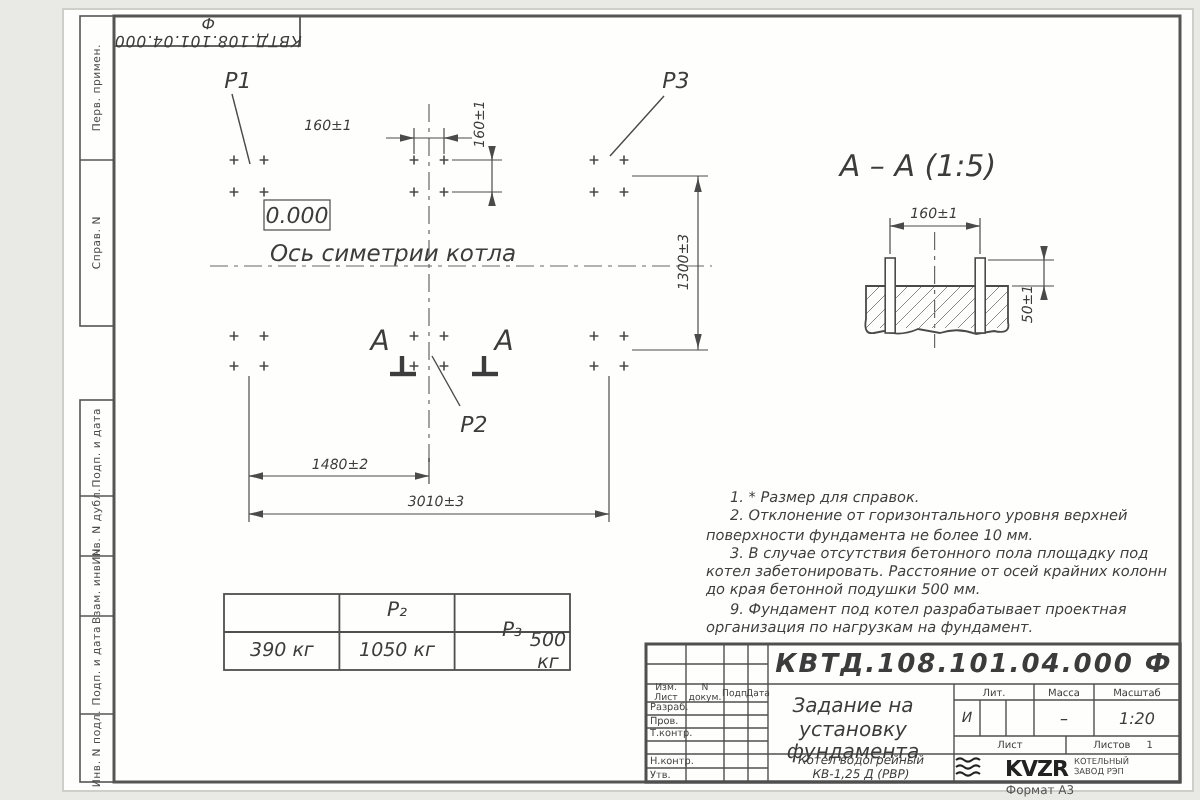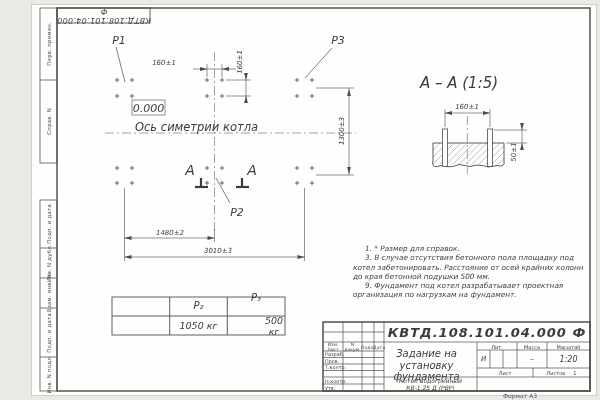--- a/index.html
+++ b/index.html
@@ -244,26 +244,28 @@
   <div class="abs ctr" style="left:40px;top:357px;width:17px;height:34px;">
       <span class="vtext">Инв. N подл.</span>
     </div>
 
   <div class="abs ctr" style="left:57px;top:8px;width:93px;height:15px;">
     <span class="flip it" style="font-size:7.8px;letter-spacing:.4px;">КВТД.108.101.04.000 Ф</span>
   </div>
 
   <div class="abs notes it" style="left:353px;top:244px;width:237px;">
     <p>1. * Размер для справок.</p>
+    <p>2. Отклонение от горизонтального уровня верхней поверхности фундамента не более 10 мм.</p>
     <p>3. В случае отсутствия бетонного пола площадку под котел забетонировать. Расстояние от осей крайних колонн до края бетонной подушки 500 мм.</p>
     <p>9. Фундамент под котел разрабатывает проектная организация по нагрузкам на фундамент.</p>
   </div>
 
   <div class="abs ctr it" style="left:170px;top:296px;width:57px;height:19px;font-size:10px;">Р₂</div>
-  <div class="abs ctr it" style="left:227px;top:282px;width:58px;height:31px;font-size:10px;">Р₃</div>
+  <div class="abs ctr it" style="left:227px;top:300px;width:58px;height:31px;font-size:10px;">Р₃</div>
+  <div class="abs ctr it" style="left:112px;top:316px;width:58px;height:19px;font-size:9.5px;">390 кг</div>
   <div class="abs ctr it" style="left:170px;top:316px;width:57px;height:19px;font-size:9.5px;font-style:italic;">1050 кг</div>
   <div class="abs ctr it" style="left:227px;top:316px;width:58px;height:19px;font-size:9.5px;padding-left:36px;">500 кг</div>
 
   <div class="abs ctr it" style="left:386px;top:323px;width:202px;height:18px;font-size:13px;font-weight:600;letter-spacing:1px;">КВТД.108.101.04.000 Ф</div>
   <div class="abs ctr tb-sm" style="left:323px;top:343px;width:20px;height:8px;">Изм. Лист</div>
   <div class="abs ctr tb-sm" style="left:343px;top:343px;width:19px;height:8px;">N докум.</div>
   <div class="abs ctr tb-sm" style="left:362px;top:343px;width:12px;height:8px;">Подп.</div>
   <div class="abs ctr tb-sm" style="left:374px;top:343px;width:10px;height:8px;">Дата</div>
   <div class="abs tb-row" style="left:323px;top:351px;width:20px;height:6.5px;">Разраб.</div>
   <div class="abs tb-row" style="left:323px;top:357.5px;width:20px;height:6.5px;">Пров.</div>
@@ -279,15 +281,29 @@
   <div class="abs ctr" style="left:517px;top:343px;width:30px;height:7px;font-size:5px;">Масса</div>
   <div class="abs ctr" style="left:547px;top:343px;width:43px;height:7px;font-size:5px;">Масштаб</div>
   <div class="abs ctr it" style="left:477px;top:351px;width:13px;height:16px;font-size:7px;">И</div>
   <div class="abs ctr it" style="left:517px;top:351px;width:30px;height:16px;font-size:8px;">–</div>
   <div class="abs ctr it" style="left:547px;top:351px;width:43px;height:16px;font-size:8px;">1:20</div>
   <div class="abs ctr" style="left:477px;top:368.5px;width:56px;height:8px;font-size:5px;">Лист</div>
   <div class="abs ctr" style="left:533px;top:368.5px;width:57px;height:8px;font-size:5px;gap:8px;">
     <span>Листов</span>
     <span>1</span>
   </div>
+  <div class="abs logo-wrap" style="left:477px;top:377.5px;width:113px;height:13px;">
+    <svg width="15" height="11" viewBox="0 0 15 11">
+      <g stroke="#222" stroke-width="1.1" fill="none">
+        <path d="M1 2 q2 -1.6 4 0 t4 0 t4 0"></path>
+        <path d="M1 5.5 q2 -1.6 4 0 t4 0 t4 0"></path>
+        <path d="M1 9 q2 -1.6 4 0 t4 0 t4 0"></path>
+      </g>
+    </svg>
+    <span class="logo-kvzr">KVZR</span>
+    <span class="logo-sub">
+      <div>КОТЕЛЬНЫЙ</div>
+      <div>ЗАВОД РЭП</div>
+    </span>
+  </div>
 
   <div class="abs ctr" style="left:485px;top:391.5px;width:70px;height:8px;font-size:6px;color:#555;">Формат А3</div>
 </div>
 
 </body></html>

